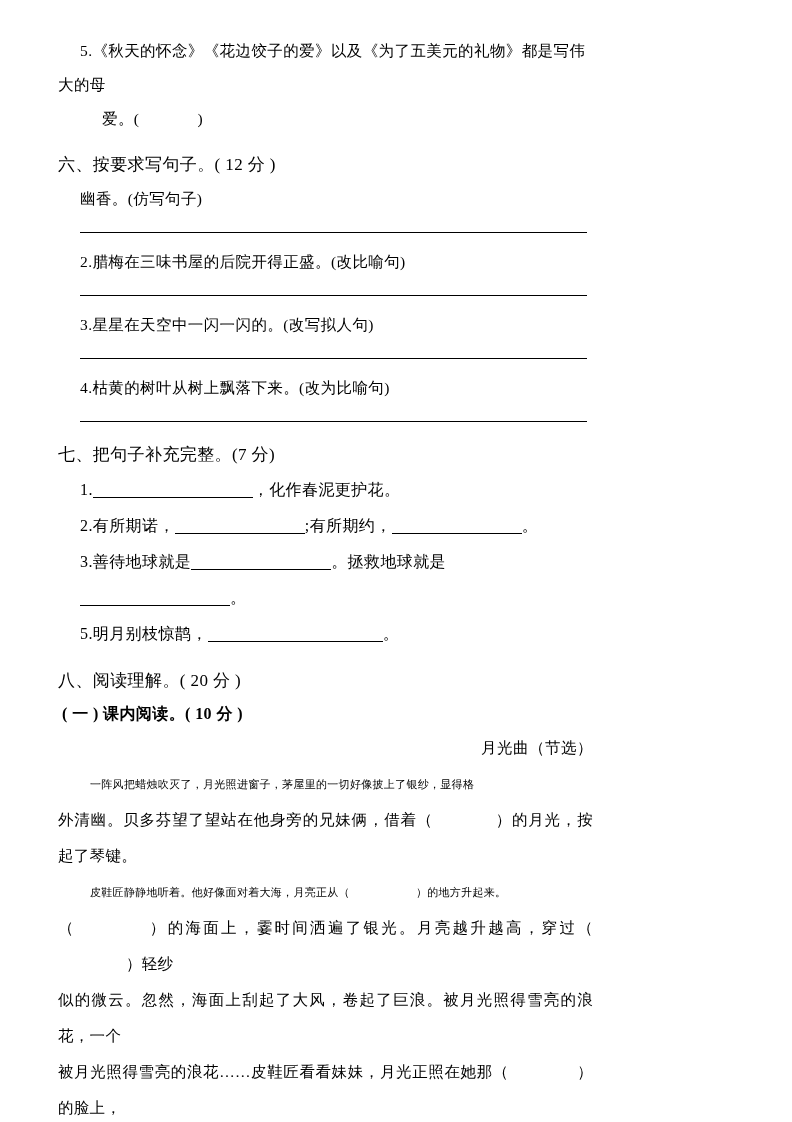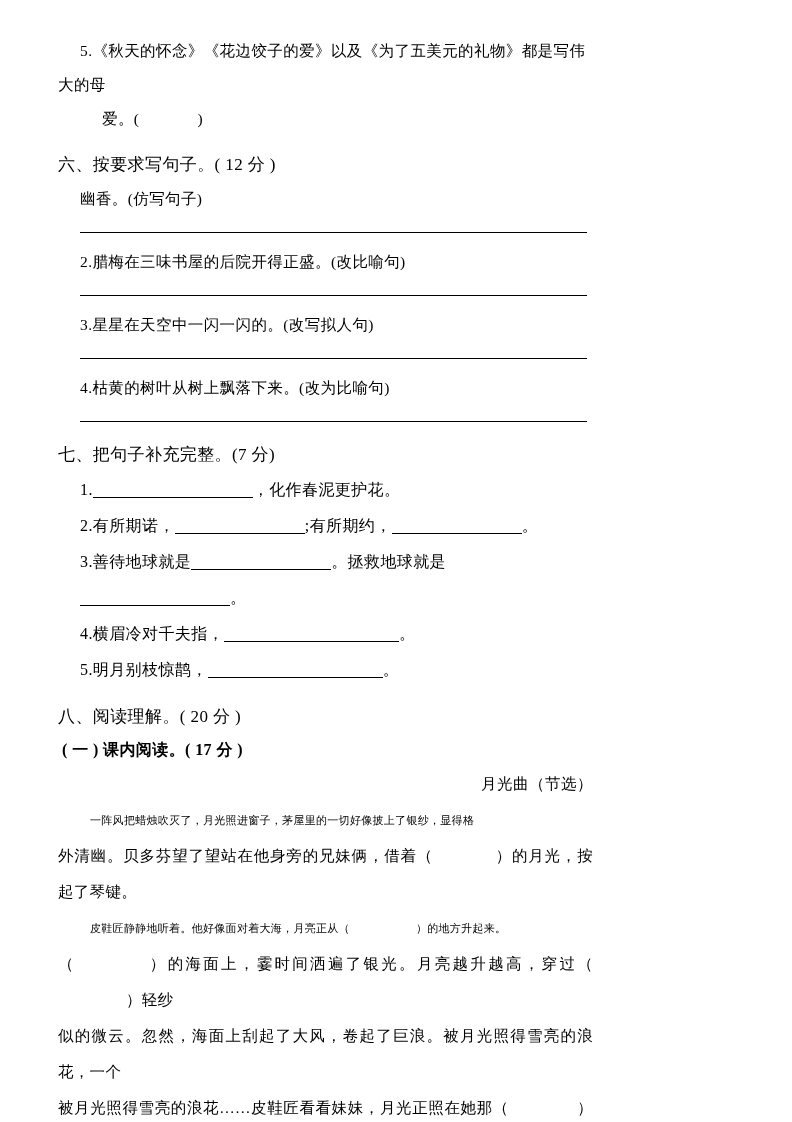--- a/index.html
+++ b/index.html
@@ -132,30 +132,27 @@
   </div>
 
   <div class="fill-row">
     <span>2.</span><span>有所期诺，</span><span class="blank-inline" style="width:130px"></span><span>;有所期约，</span><span class="blank-inline" style="width:130px"></span><span>。</span>
   </div>
 
   <div class="fill-row">
     <span>3.</span><span>善待地球就是</span><span class="blank-inline" style="width:140px"></span><span>。拯救地球就是</span><span class="blank-inline" style="width:150px"></span><span>。</span>
   </div>
 
-  <div class="fill-row">
-    <span>4.</span><span>横眉冷对千夫指，</span><span class="blank-inline" style="width:175px"></span><span>。</span>
-  </div>
 
   <div class="fill-row">
     <span>5.</span><span>明月别枝惊鹊，</span><span class="blank-inline" style="width:175px"></span><span>。</span>
   </div>
 
   <div class="section-title" style="margin-top:12px">八、阅读理解。( 20 分 )</div>
-  <div class="sub-title">( 一 ) 课内阅读。( 17 分 )</div>
+  <div class="sub-title">( 一 ) 课内阅读。( 10 分 )</div>
 
   <div class="title-line">月光曲（节选）</div>
 
   <div class="read-para">一阵风把蜡烛吹灭了，月光照进窗子，茅屋里的一切好像披上了银纱，显得格</div>
   <div class="read-para-cont">
     <span>外清幽。贝多芬望了望站在他身旁的兄妹俩，借着（</span><span class="paren-blank" style="min-width:62px"></span><span>）的月光，按起了琴键。</span>
   </div>
 
   <div class="read-para">
     <span>皮鞋匠静静地听着。他好像面对着大海，月亮正从（</span><span class="paren-blank" style="min-width:66px"></span><span>）的地方升起来。</span>

